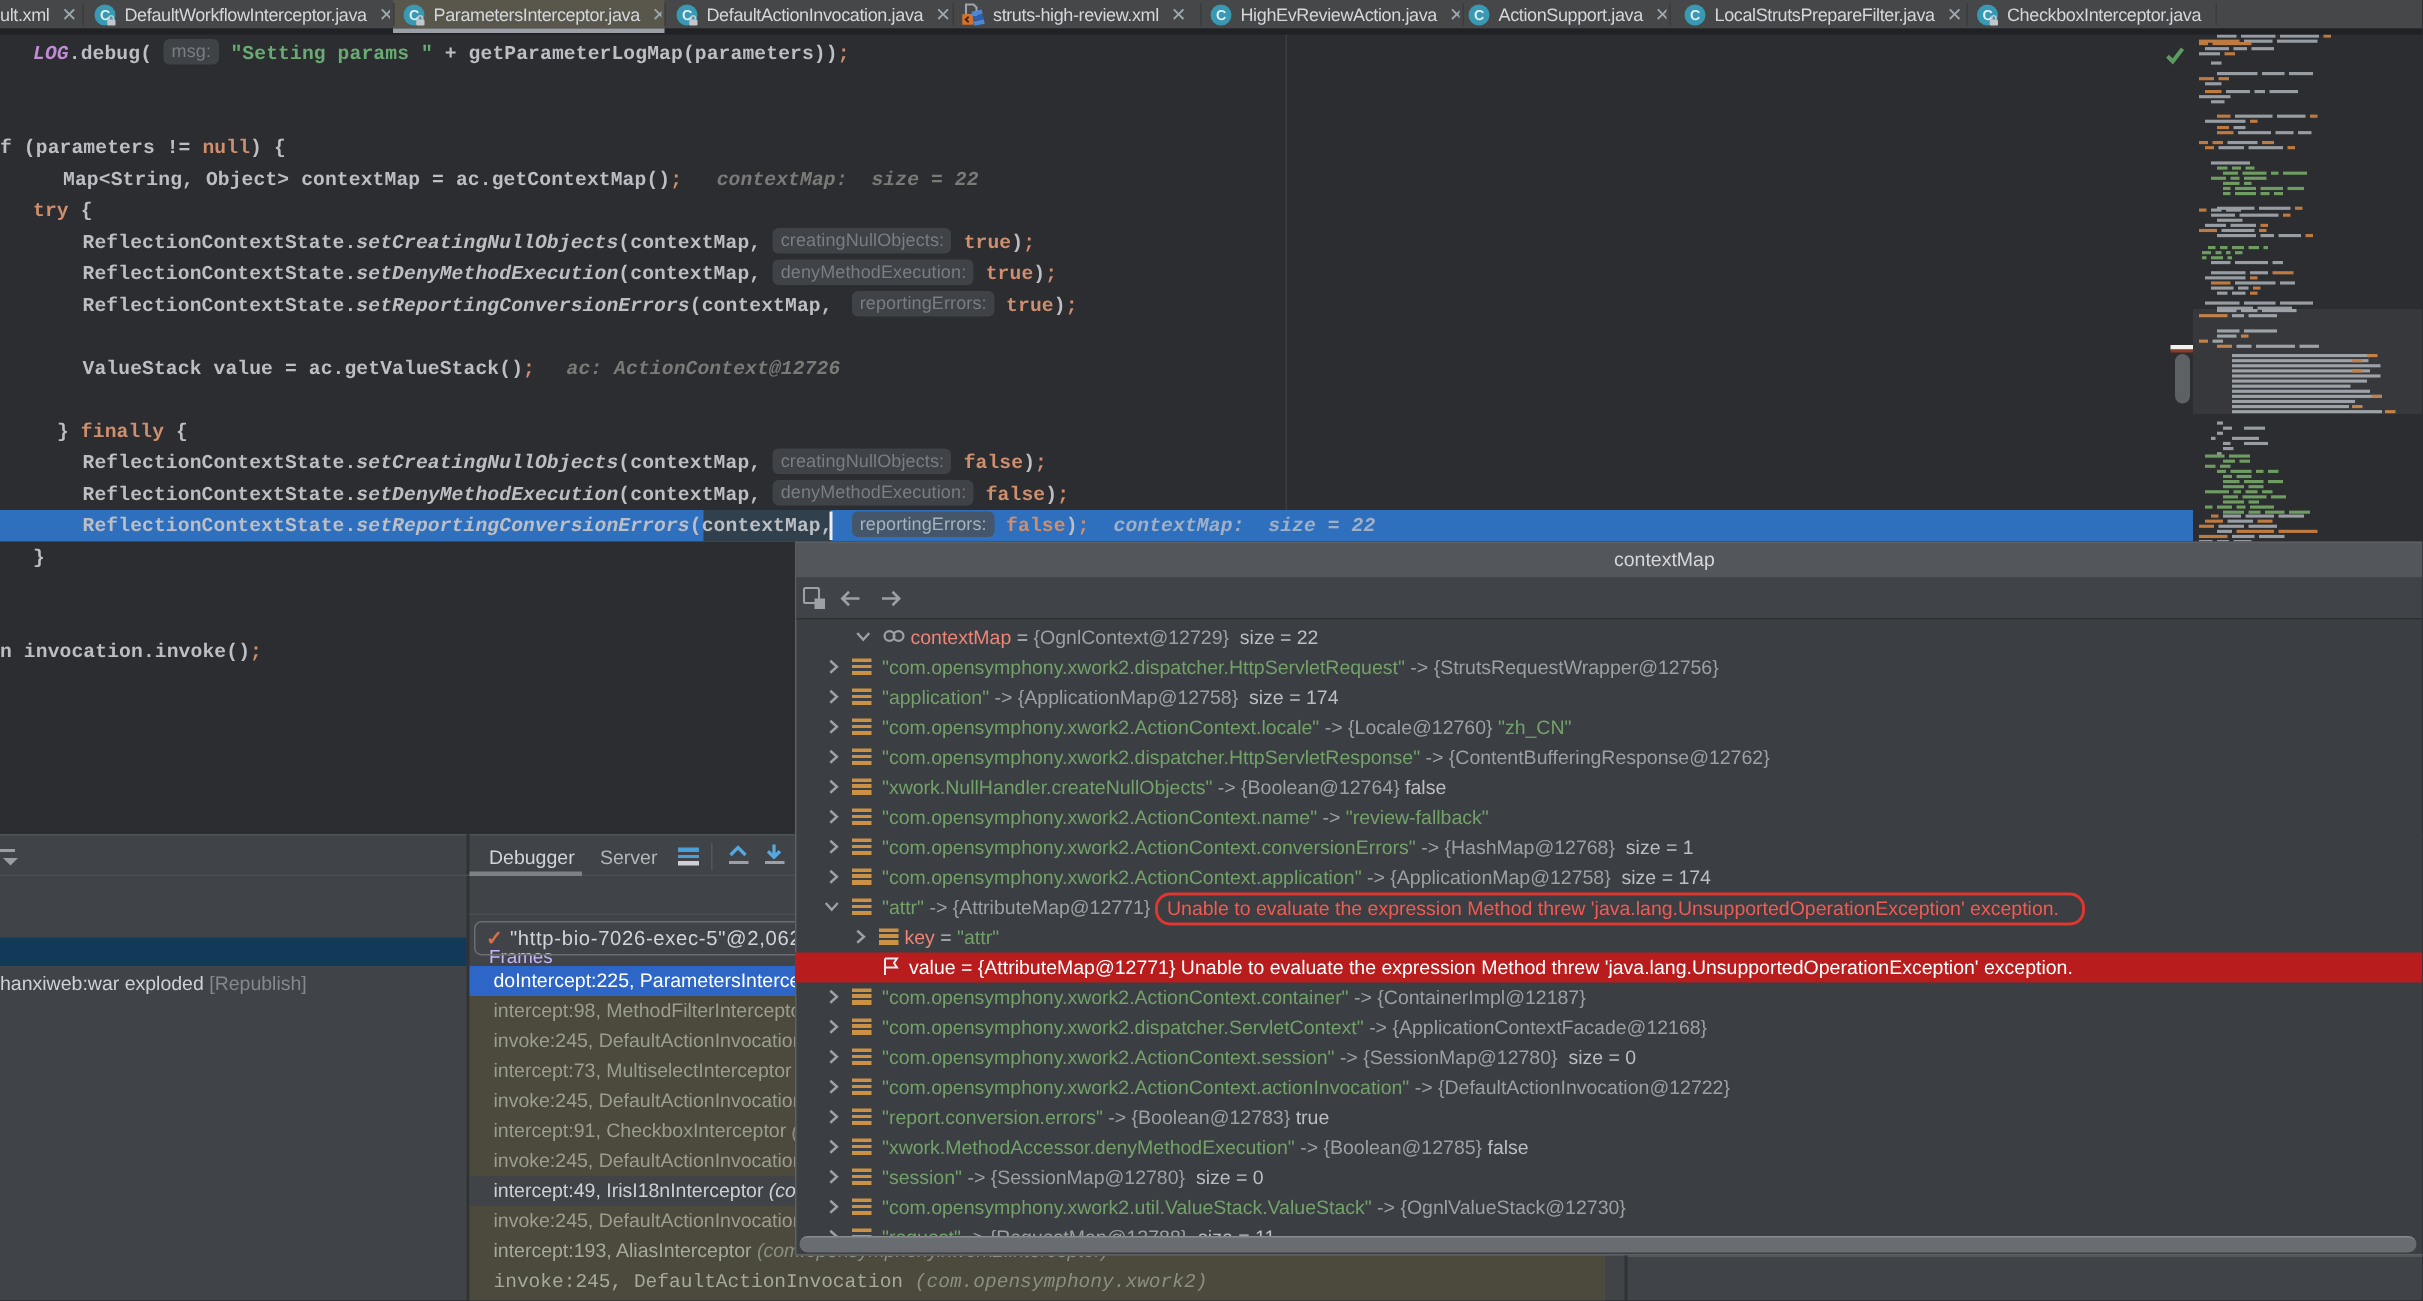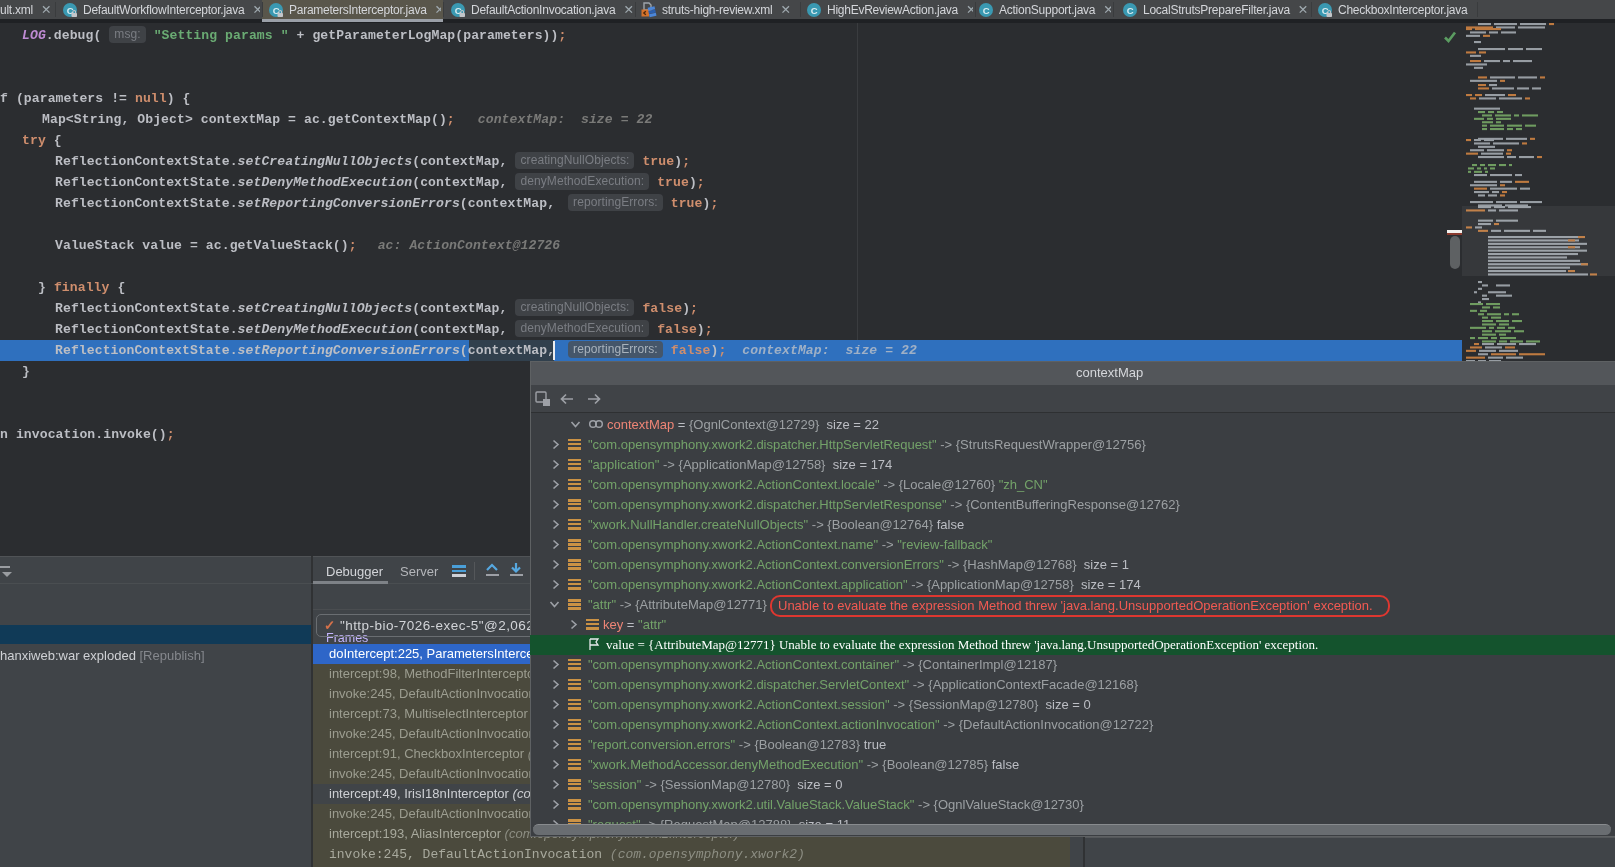--- a/index.html
+++ b/index.html
@@ -40,21 +40,21 @@
 .fdark{background:#404448;color:#CDCFD3;}
 .pkg{font-style:italic;}
 .olive .pkg{color:#8D8E83;}
 #combo{left:316px;top:614px;width:760px;height:23px;border:1px solid #6A6E72;border-radius:5px;font-size:13.5px;letter-spacing:0.45px;color:#D2D4D8;line-height:21px;white-space:nowrap;overflow:hidden;}
 
 #popup{left:530px;top:361px;width:1085px;height:476px;background:#3B3E42;border:1px solid #5E6163;border-right:none;}
 .trow{position:absolute;left:1px;width:1083px;height:20px;line-height:20px;font-size:13px;color:#BCBEC4;white-space:nowrap;}
 .gk{color:#73A269;}
 .gr{color:#9CA0A3;}
 .sal{color:#EE8576;}
-.tsel{background:#14532d;color:#fff;font-family:Liberation Serif, serif;}
+.tsel{background:#b91c1c;color:#fff;}
 .bars{display:inline-block;width:13px;height:11px;vertical-align:-1px;background:linear-gradient(to bottom,#CB9245 0 2.5px,transparent 2.5px 4px,#CB9245 4px 6.5px,transparent 6.5px 8px,#CB9245 8px 11px);}
 #redbox{left:770px;top:595px;width:620px;height:22px;border:2px solid #DE3730;border-radius:10px;}
 #capsule{left:533px;top:824px;width:1078px;height:11px;background:#696D71;border-radius:6px;border-top:1px solid #888B8E;}
 #popbottom{left:530px;top:836px;width:1085px;height:1px;background:#5E6163;}
 </style></head>
 <body>
 <div id="root">
     <div class="abs" id="marginline"></div>
     <div class="abs" id="execline"></div>
     <div class="abs" id="seltext"></div>

